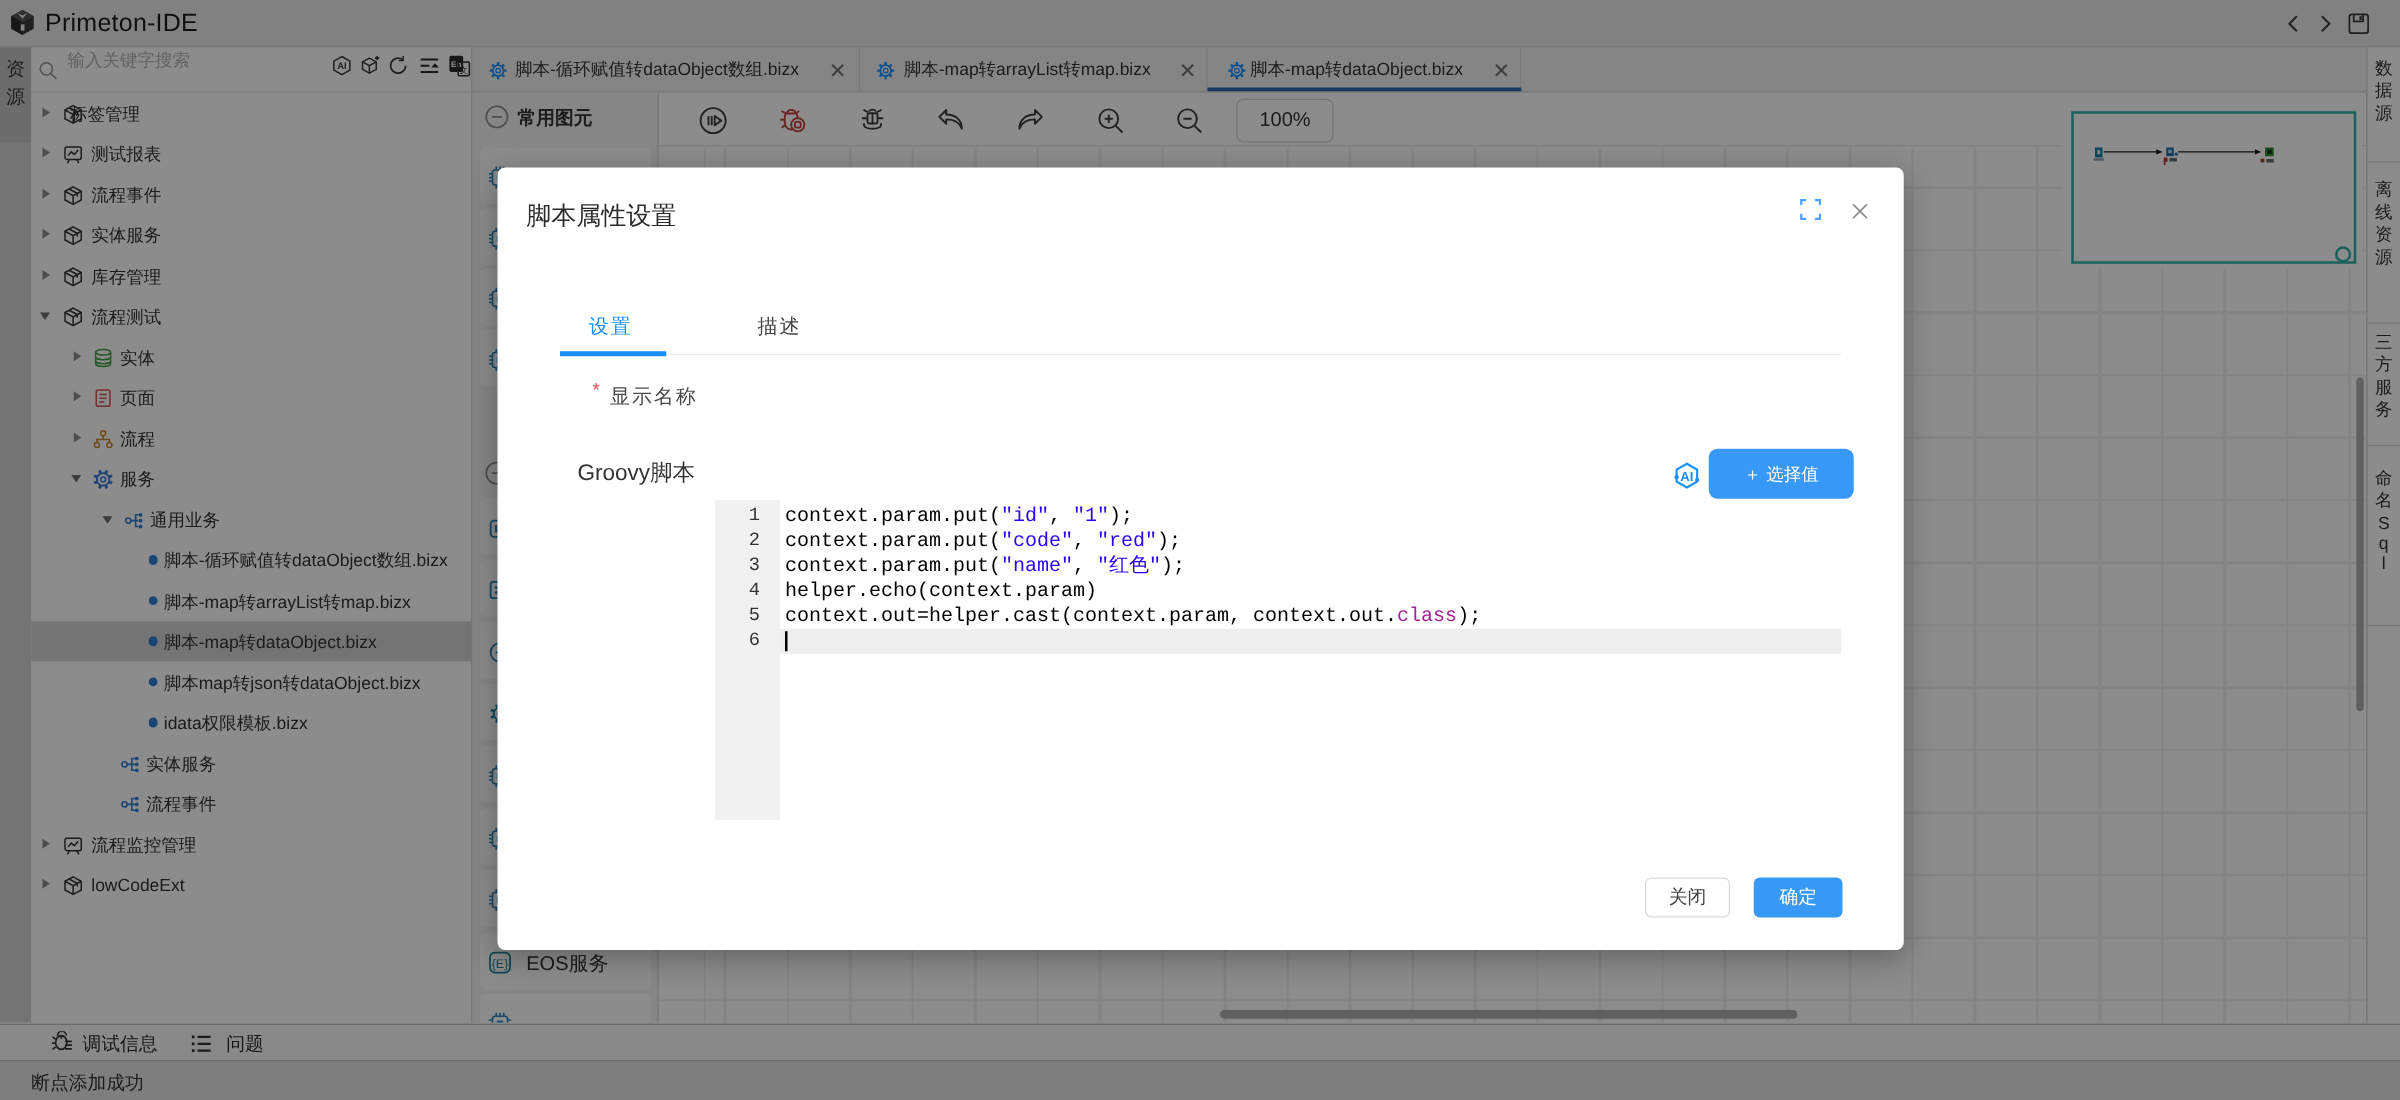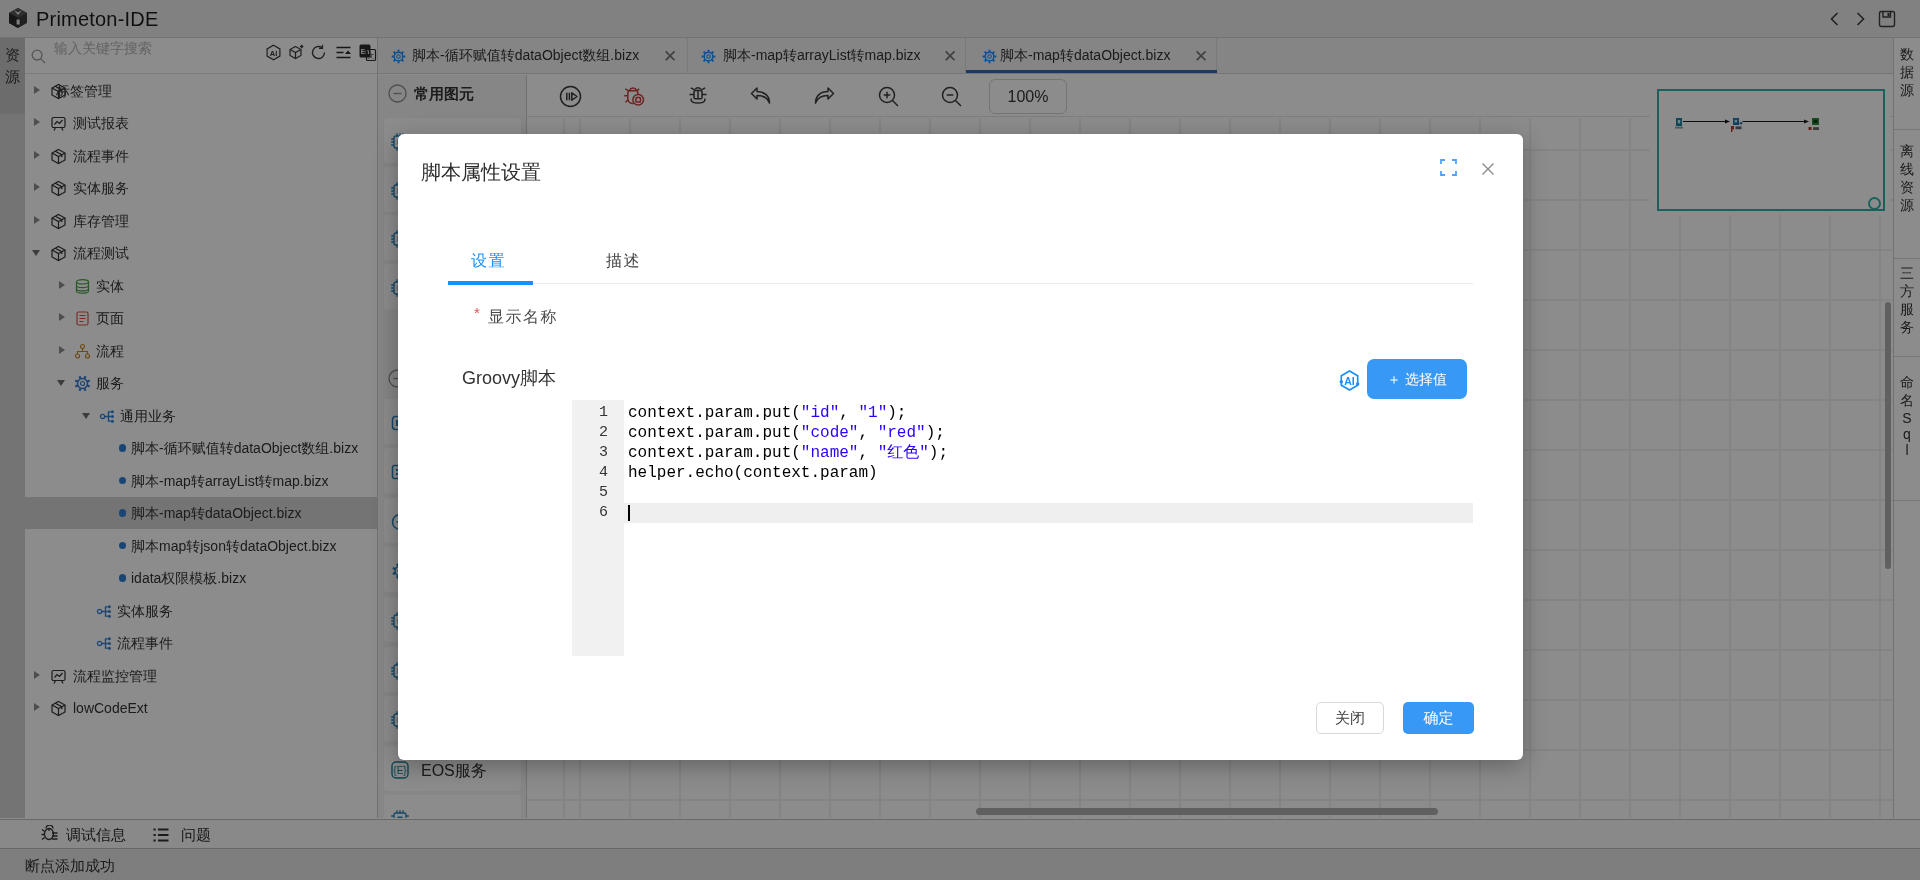--- a/index.html
+++ b/index.html
@@ -58,21 +58,21 @@
 #modal .mtitle { position:absolute; left:23px; top:25px; font-size:20px; color:#2b2b2b; }
 #mtabs .t1 { position:absolute; left:73px; top:117px; font-size:16px; color:#1890ff; letter-spacing:1.5px; }
 #mtabs .t2 { position:absolute; left:208px; top:117px; font-size:16px; color:#424242; letter-spacing:1.5px;text-align:right; }
 #mink { position:absolute; left:50px; top:147px; width:85px; height:4px; background:#1890ff; z-index:3; }
 #mline { position:absolute; left:50px; top:148.5px; width:1025px; height:1.5px; background:#e9e9e9; }
 .mstar { position:absolute; left:76px; top:170px; color:#e25050; font-size:15px; }
 .mlabel1 { position:absolute; left:90px; top:173px; font-size:16px; color:#4a4a4a; letter-spacing:1.5px; }
 #minput { position:absolute; left:174px; top:168px; width:901px; height:34px; border:1px solid #dcdce0; border-radius:6px; font-size:14px; color:#333; line-height:32px; }
 #minput span { margin-left:12px; }
 .mlabel2 { position:absolute; left:64px; top:232px; font-size:18px; color:#333; }
-#selbtn { position:absolute; left:969px; top:225px; width:100px; height:40px; background:#3898f6; border-radius:7px; color:#fff; font-size:14px; text-align:center; line-height:40px; }
+#selbtn { position:absolute; left:969px; top:225px; width:116px; height:40px; background:#3898f6; border-radius:7px; color:#fff; font-size:14px; text-align:center; line-height:40px; }
 
 #gutter { position:absolute; left:174px; top:266px; width:52px; height:256px; background:#f1f1f1; }
 #gutter div { position:absolute; right:16px; font-family:"Liberation Mono",monospace; font-size:15px; color:#333; height:20px; line-height:20px; }
 #codearea { position:absolute; left:226px; top:266px; width:849px; height:256px; font-family:"Liberation Mono",monospace; font-size:16px; }
 #codearea .cl { position:absolute; left:4px; height:20px; line-height:20px; white-space:pre; color:#000; }
 #row6 { position:absolute; left:226px; top:369px; width:849px; height:20px; background:#efefef; }
 #grow6 { position:absolute; left:174px; top:369px; width:52px; height:20px; background:#e6e6e6; }
 #caret6 { position:absolute; left:230px; top:371px; width:2px; height:16px; background:#000; }
 .str { color:#2a00ff; }
 .kw { color:#a2209a; }
@@ -646,18 +646,19 @@
         <div style="top:43px">3</div>
       <div style="top:63px">4</div>
         <div style="top:83px">5</div>
         <div style="top:103px">6</div>
     </div>
     <div id="codearea">
       <div class="cl" style="top:3px">context.param.put(<span class="str">"id"</span>, <span class="str">"1"</span>);</div>
       <div class="cl" style="top:23px">context.param.put(<span class="str">"code"</span>, <span class="str">"red"</span>);</div>
       <div class="cl" style="top:43px">context.param.put(<span class="str">"name"</span>, <span class="str">"红色"</span>);</div>
       <div class="cl" style="top:63px">helper.echo(context.param)</div>
+      <div class="cl" style="top:83px">context.out=helper.cast(context.param, context.out.<span class="kw">class</span>);</div>
     </div>
     <div id="caret6"></div>
     <div id="btnclose">关闭</div>
     <div id="btnok">确定</div>
   </div>
 </div>
 
 </body></html>

